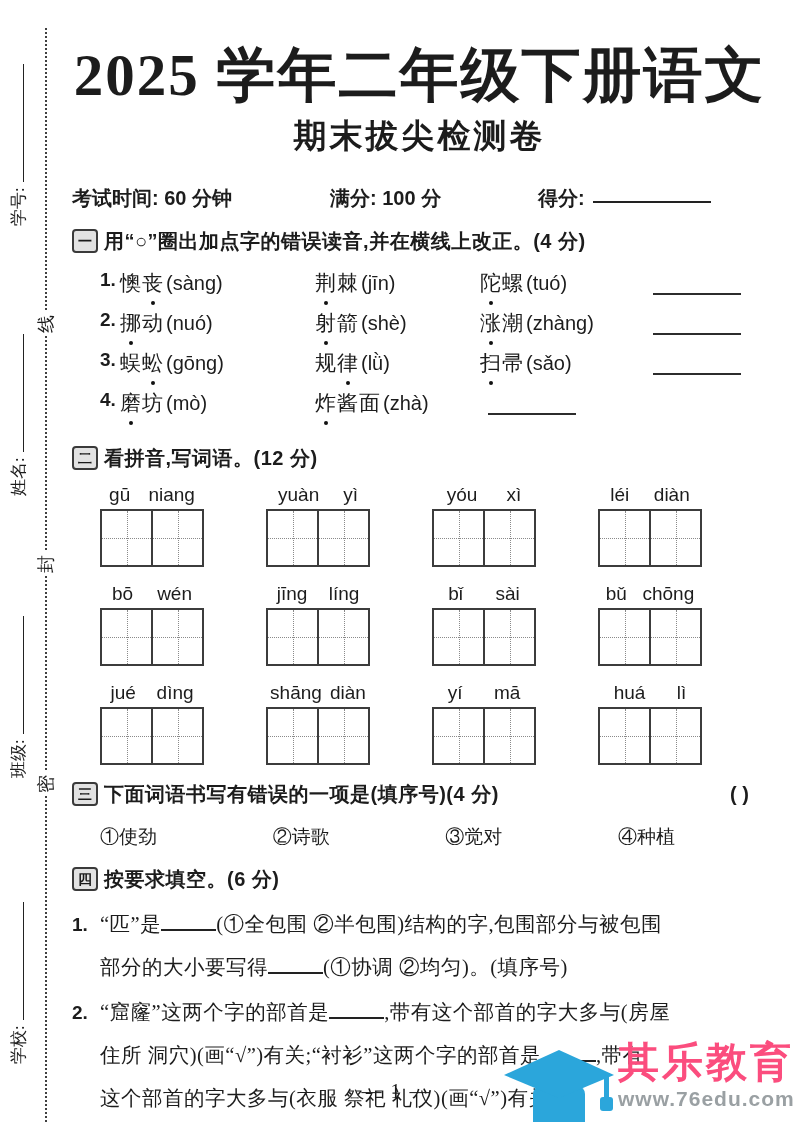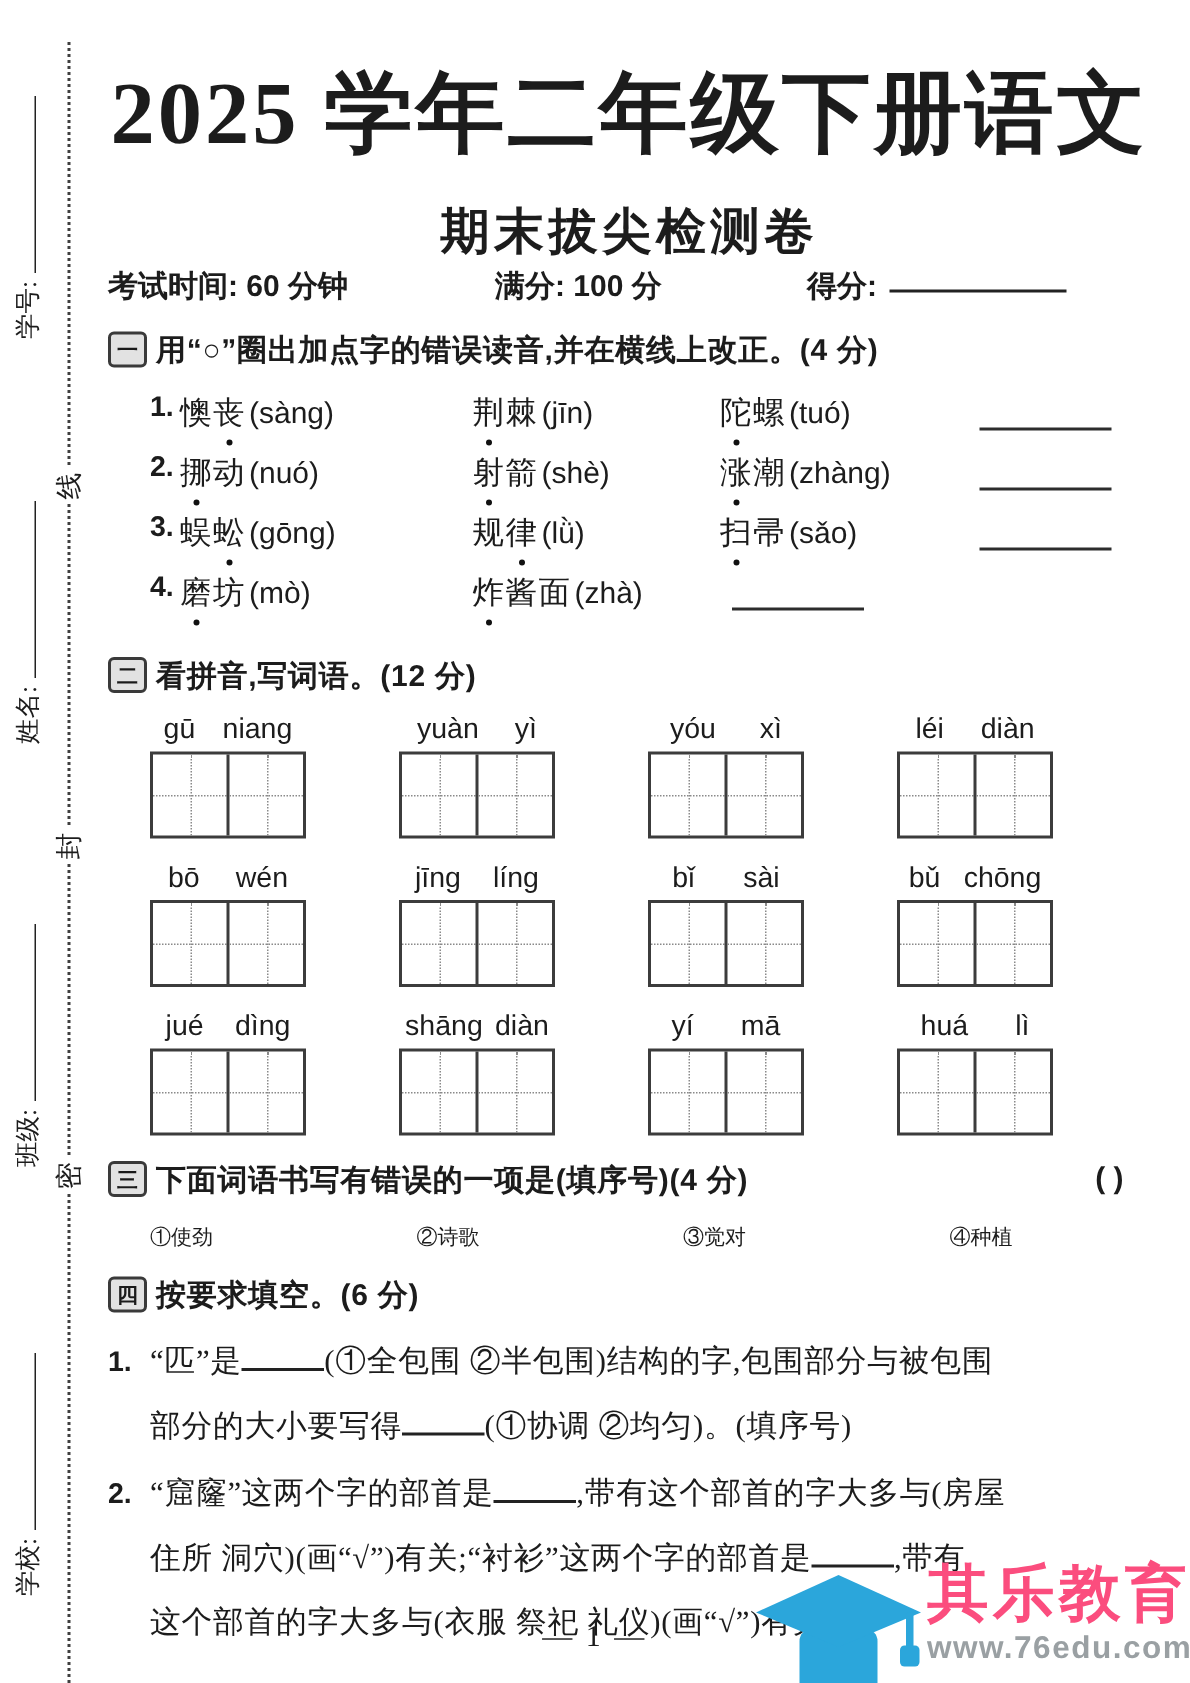--- a/index.html
+++ b/index.html
@@ -10,22 +10,22 @@
   .seal-line{position:absolute;left:45px;top:28px;bottom:0;width:0;border-left:2px dotted #3f3f3f;}
   .seal-char{position:absolute;left:34px;width:24px;text-align:center;font-size:18px;background:#fff;
              transform:rotate(-90deg);}
   .side-label{position:absolute;width:190px;height:22px;display:flex;align-items:baseline;
               transform:rotate(-90deg);font-size:17px;white-space:nowrap;}
   .side-blank{display:inline-block;width:118px;border-bottom:1.5px solid #222;height:14px;margin-left:5px;}
 
   
   .content{position:absolute;left:72px;top:0;width:695px;}
   .title{margin-top:42px;text-align:center;font-size:59px;font-weight:900;letter-spacing:2px;line-height:1.15;}
-  .subtitle{margin-top:22px;text-align:center;font-size:33px;font-weight:900;letter-spacing:3px;}
-  .info-row{display:flex;font-size:20px;font-weight:700;
+  .subtitle{margin-top:4px;text-align:center;font-size:33px;font-weight:900;letter-spacing:3px;}
+  .info-row{margin-top:26px;display:flex;font-size:20px;font-weight:700;
             font-family:"Liberation Sans",sans-serif;}
   .info-time{width:258px;}
   .info-full{width:208px;}
   .score-blank{display:inline-block;width:118px;border-bottom:2px solid #222;height:16px;margin-left:8px;}
 
   .q-heading{margin-top:16px;display:flex;align-items:center;font-size:20px;font-weight:700;
              font-family:"Liberation Sans",sans-serif;}
   .num-box{flex:0 0 auto;width:22px;height:20px;border:2px solid #3a3a3a;border-radius:4px;background:#e2e2e2;
            color:#1a1a1a;font-size:14px;line-height:20px;text-align:center;margin-right:6px;}
   .q-heading .htext{letter-spacing:.5px;}
@@ -49,21 +49,21 @@
   .pin-block{width:104px;}
   .pin-labels{display:flex;justify-content:space-around;font-family:"Liberation Sans",sans-serif;
               font-size:19px;margin-bottom:3px;}
   .tian{display:flex;width:100px;height:54px;border:2px solid #3c3c3c;}
   .tcell{flex:1;position:relative;}
   .tcell + .tcell{border-left:2px solid #3c3c3c;}
   .tcell::before{content:"";position:absolute;left:50%;top:0;bottom:0;border-left:1.5px dotted #8a8a8a;}
   .tcell::after{content:"";position:absolute;top:50%;left:0;right:0;border-top:1.5px dotted #8a8a8a;}
 
   
-  .q3-opts{display:flex;justify-content:space-between;margin:16px 0 16px 28px;width:575px;font-size:14px;}
+  .q3-opts{display:flex;justify-content:space-between;margin:16px 0 16px 28px;width:575px;font-size:19px;}
 
   
   .q4-items{margin-top:10px;}
   .q4-item{display:flex;margin-bottom:2px;}
   .q4-num{flex:0 0 28px;font-family:"Liberation Sans",sans-serif;font-weight:700;font-size:19px;line-height:43px;}
   .q4-body{flex:1;}
   .q4-line{height:43px;line-height:43px;font-size:20.5px;white-space:nowrap;letter-spacing:.5px;}
   .q4-blank{display:inline-block;border-bottom:2px solid #222;height:15px;vertical-align:baseline;}
 
   

